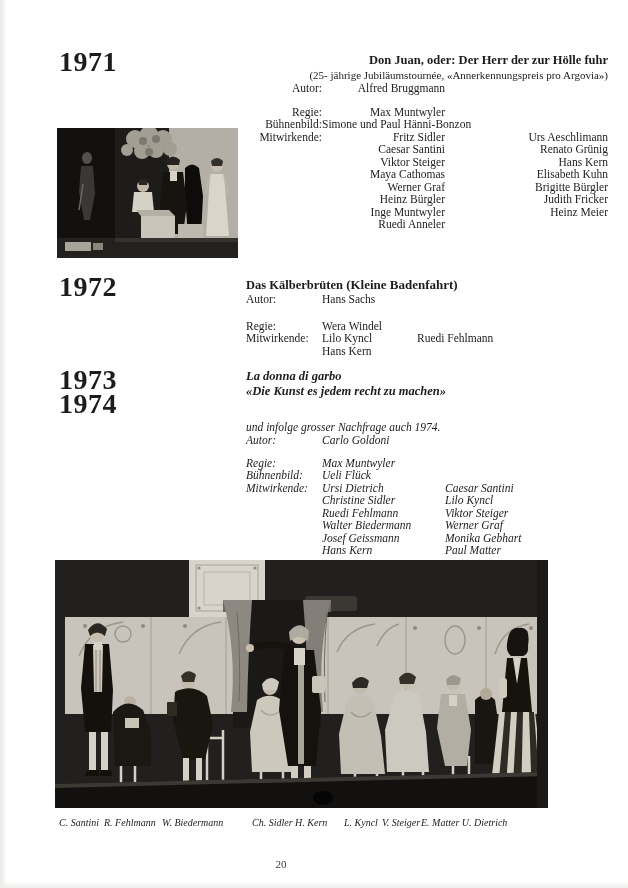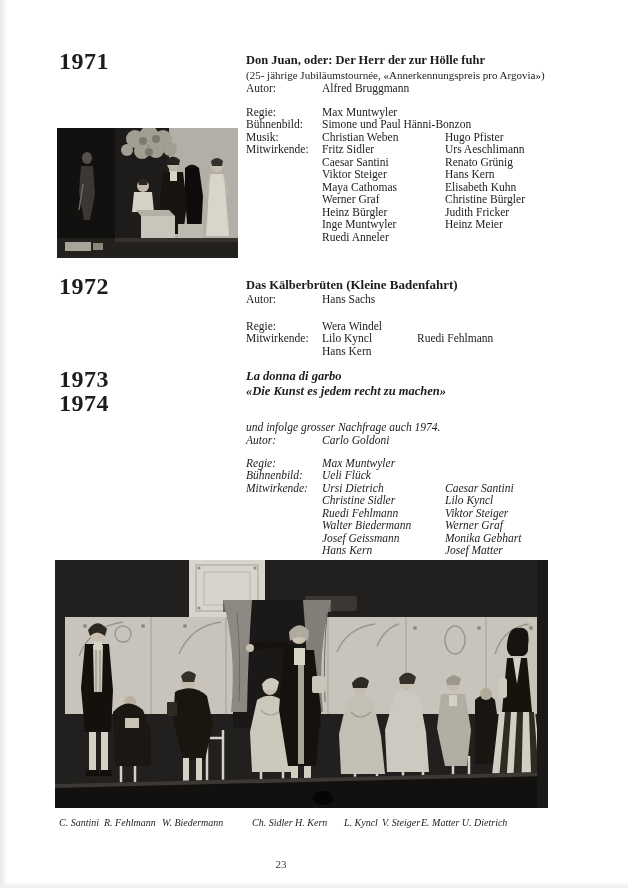--- a/index.html
+++ b/index.html
@@ -5,27 +5,27 @@
   html,body{margin:0;padding:0;}
   body{
     width:628px;height:888px;position:relative;background:#ffffff;
     font-family:"Liberation Serif","DejaVu Serif",serif;color:#1c1c1c;overflow:hidden;
   }
   .scan-edge-left{position:absolute;left:0;top:0;width:7px;height:100%;
     background:linear-gradient(90deg,#e8e7e5,rgba(255,255,255,0));}
   .scan-edge-bottom{position:absolute;left:0;top:881px;width:100%;height:7px;
     background:linear-gradient(0deg,#efeeec,rgba(255,255,255,0));}
 
-  .year{position:absolute;left:59px;font-weight:bold;font-size:24px;line-height:23.5px;letter-spacing:.5px;}
+  .year{position:absolute;left:59px;font-weight:bold;font-size:28px;line-height:23.5px;letter-spacing:.5px;}
   #year-1971{top:50px;}
   #year-1972{top:275px;}
   #years-1973{top:368px;}
 
   .content{position:absolute;left:246px;width:362px;font-size:11.5px;line-height:12.5px;}
-  #content-1971{top:53px;}
+  #content-1971{top:53px;text-align:right;}
   #content-1972{top:277px;}
   #content-1973{top:369px;font-style:italic;}
 
   .title{font-weight:bold;font-size:12.5px;line-height:15px;}
   .title .normal{font-weight:bold;font-size:13px;}
   .subtitle{font-size:11px;line-height:14px;}
   .note{font-size:11.5px;line-height:13px;margin-top:22px;}
 
   .crow{display:flex;white-space:nowrap;}
   .crow .cl{width:76px;flex-shrink:0;}
@@ -75,25 +75,20 @@
         <span class="c1">Max Muntwyler</span>
         <span class="c2"></span>
       </div>
 
       <div class="crow">
         <span class="cl">Bühnenbild:</span>
         <span class="c1">Simone und Paul Hänni-Bonzon</span>
         <span class="c2"></span>
       </div>
 
-      <div class="crow">
-        <span class="cl">Musik:</span>
-        <span class="c1">Christian Weben</span>
-        <span class="c2">Hugo Pfister</span>
-      </div>
 
       <div class="crow">
         <span class="cl">Mitwirkende:</span>
         <span class="c1">Fritz Sidler</span>
         <span class="c2">Urs Aeschlimann</span>
       </div>
 
       <div class="crow">
         <span class="cl"></span>
         <span class="c1">Caesar Santini</span>
@@ -108,21 +103,21 @@
 
       <div class="crow">
         <span class="cl"></span>
         <span class="c1">Maya Cathomas</span>
         <span class="c2">Elisabeth Kuhn</span>
       </div>
 
       <div class="crow">
         <span class="cl"></span>
         <span class="c1">Werner Graf</span>
-        <span class="c2">Christine Bürgler</span>
+        <span class="c2">Brigitte Bürgler</span>
       </div>
 
       <div class="crow">
         <span class="cl"></span>
         <span class="c1">Heinz Bürgler</span>
         <span class="c2">Judith Fricker</span>
       </div>
 
       <div class="crow">
         <span class="cl"></span>
@@ -268,21 +263,21 @@
 
       <div class="crow">
         <span class="cl"></span>
         <span class="c1">Josef Geissmann</span>
         <span class="c2">Monika Gebhart</span>
       </div>
 
       <div class="crow">
         <span class="cl"></span>
         <span class="c1">Hans Kern</span>
-        <span class="c2">Josef Matter</span>
+        <span class="c2">Paul Matter</span>
       </div>
     </div>
 </div>
 
 <svg class="photo" id="photo-1973" width="493" height="248" viewBox="0 0 493 248">
   <rect width="493" height="248" fill="#21201e"></rect>
 
   <rect x="134" y="0" width="76" height="57" fill="#d8d4cc"></rect>
   <rect x="141" y="5" width="62" height="46" fill="none" stroke="#a6a197" stroke-width="1"></rect>
   <rect x="149" y="12" width="46" height="33" fill="none" stroke="#b9b4aa" stroke-width="1"></rect>
@@ -428,13 +423,13 @@
 <div class="bottom-caption">
   <span class="bc0">C. Santini</span>
   <span class="bc1">R. Fehlmann</span>
   <span class="bc2">W. Biedermann</span>
   <span class="bc3">Ch. Sidler H. Kern</span>
   <span class="bc4">L. Kyncl</span>
   <span class="bc5">V. Steiger</span>
   <span class="bc6">E. Matter U. Dietrich</span>
 </div>
 
-<div class="page-number">23</div>
+<div class="page-number">20</div>
 
 </body></html>

